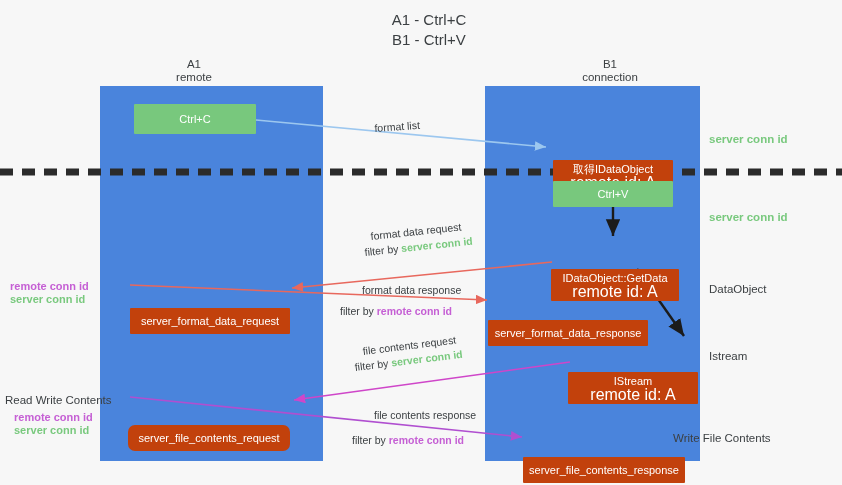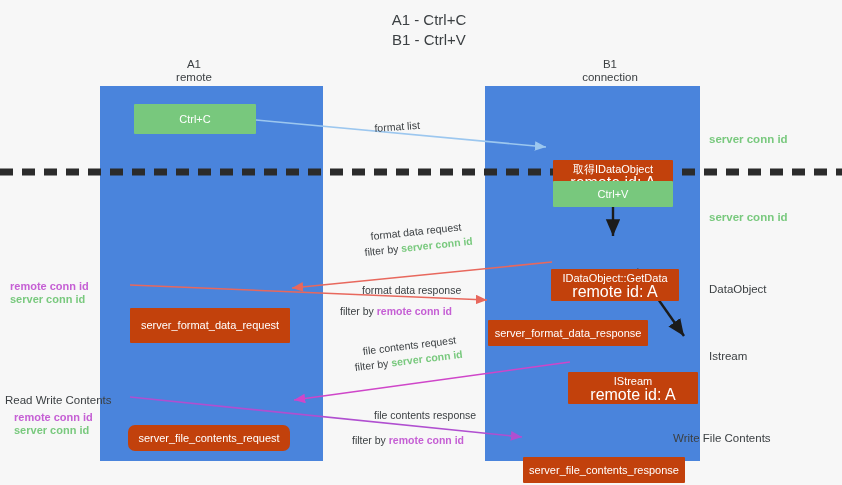--- a/index.html
+++ b/index.html
@@ -153,21 +153,21 @@
 
   <div class="box green" style="left:553px; top:181px; width:120px; height:26px;">
     <span>Ctrl+V</span>
   </div>
 
   <div class="box orange" style="left:551px; top:237px; width:128px; height:32px;">
     <span>IDataObject::GetData</span>
     <span class="l2">remote id: A</span>
   </div>
 
-  <div class="box orange" style="left:130px; top:276px; width:160px; height:35px;">
+  <div class="box orange" style="left:130px; top:276px; width:160px; height:26px;">
     <span>server_format_data_request</span>
   </div>
 
   <div class="box orange" style="left:488px; top:288px; width:160px; height:26px;">
     <span>server_format_data_response</span>
   </div>
 
   <div class="box orange" style="left:568px; top:340px; width:130px; height:32px;">
     <span>IStream</span>
     <span class="l2">remote id: A</span>

